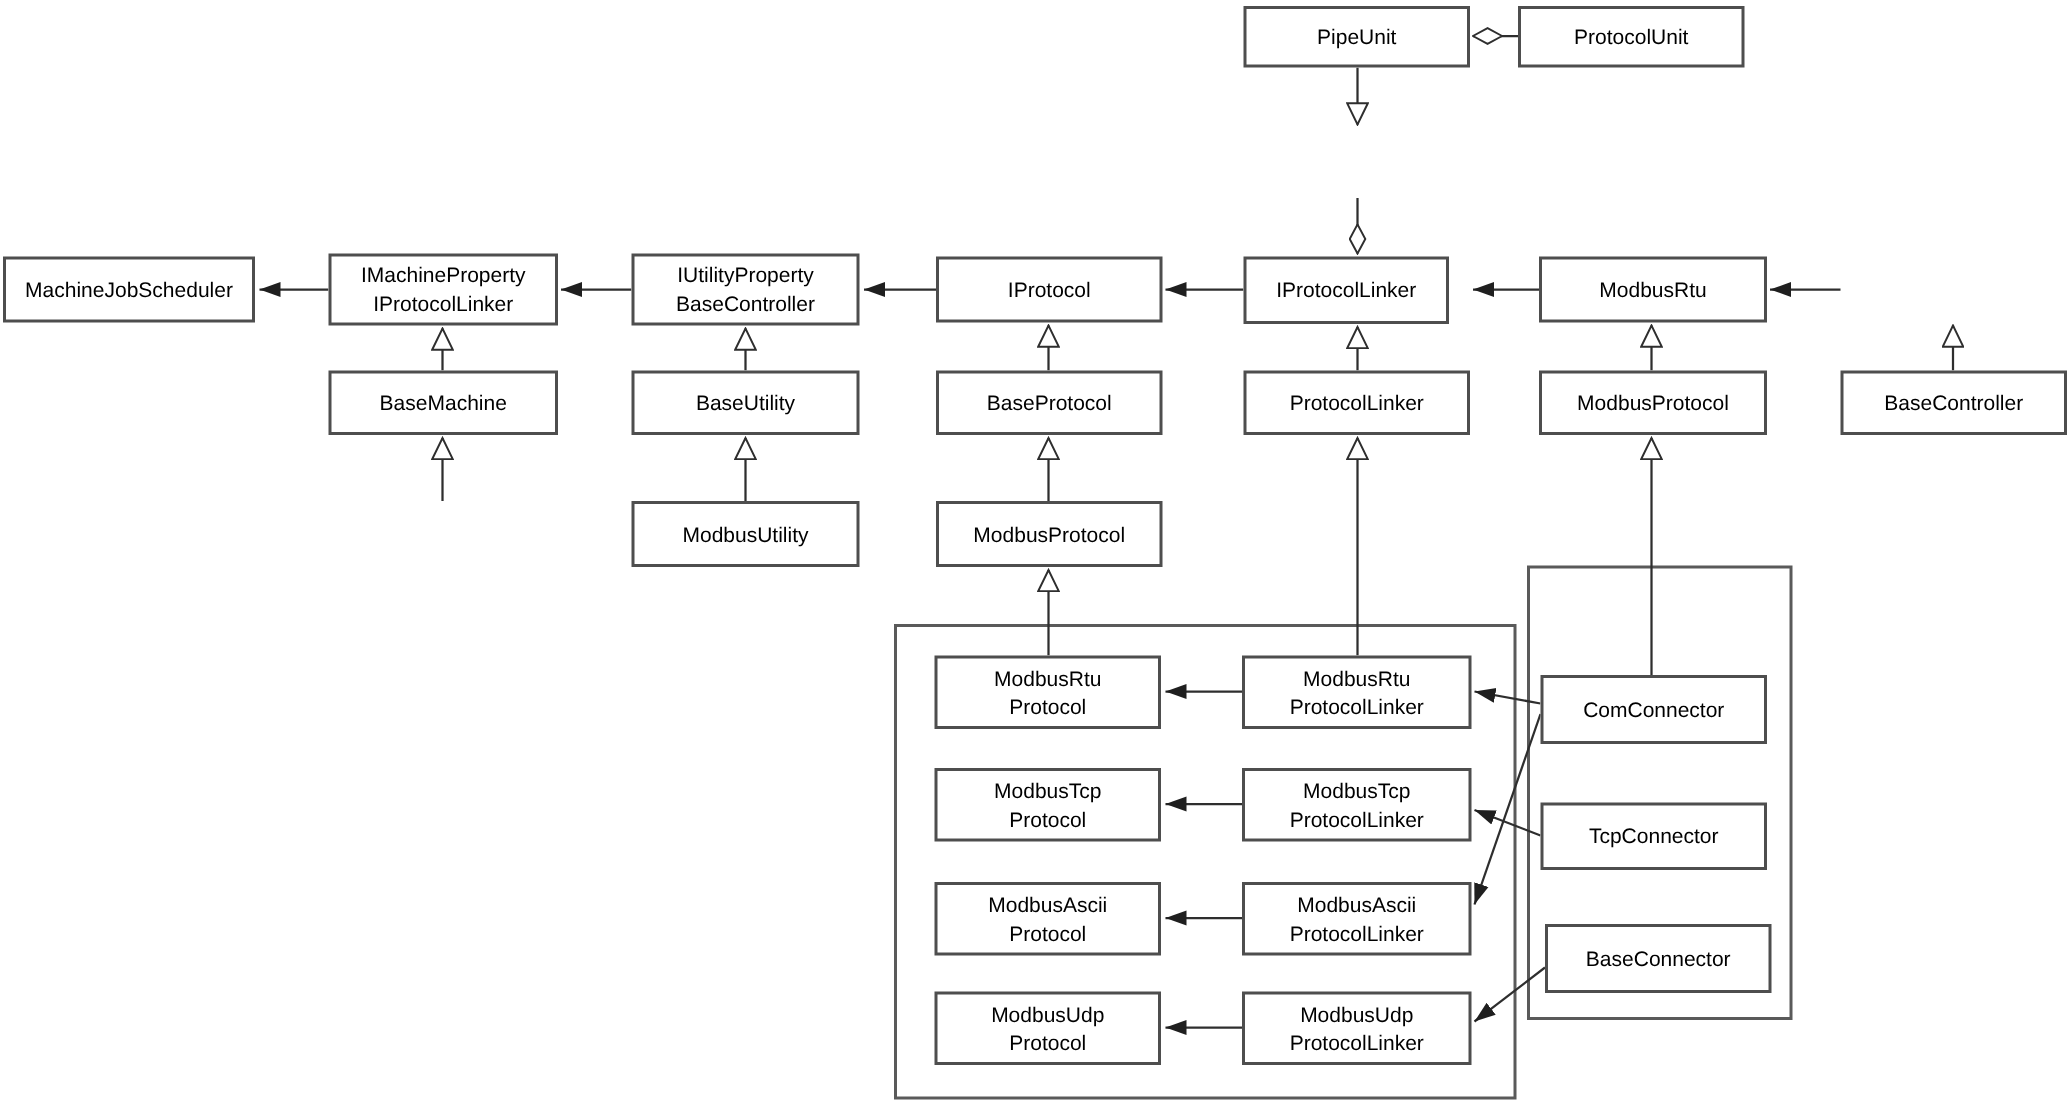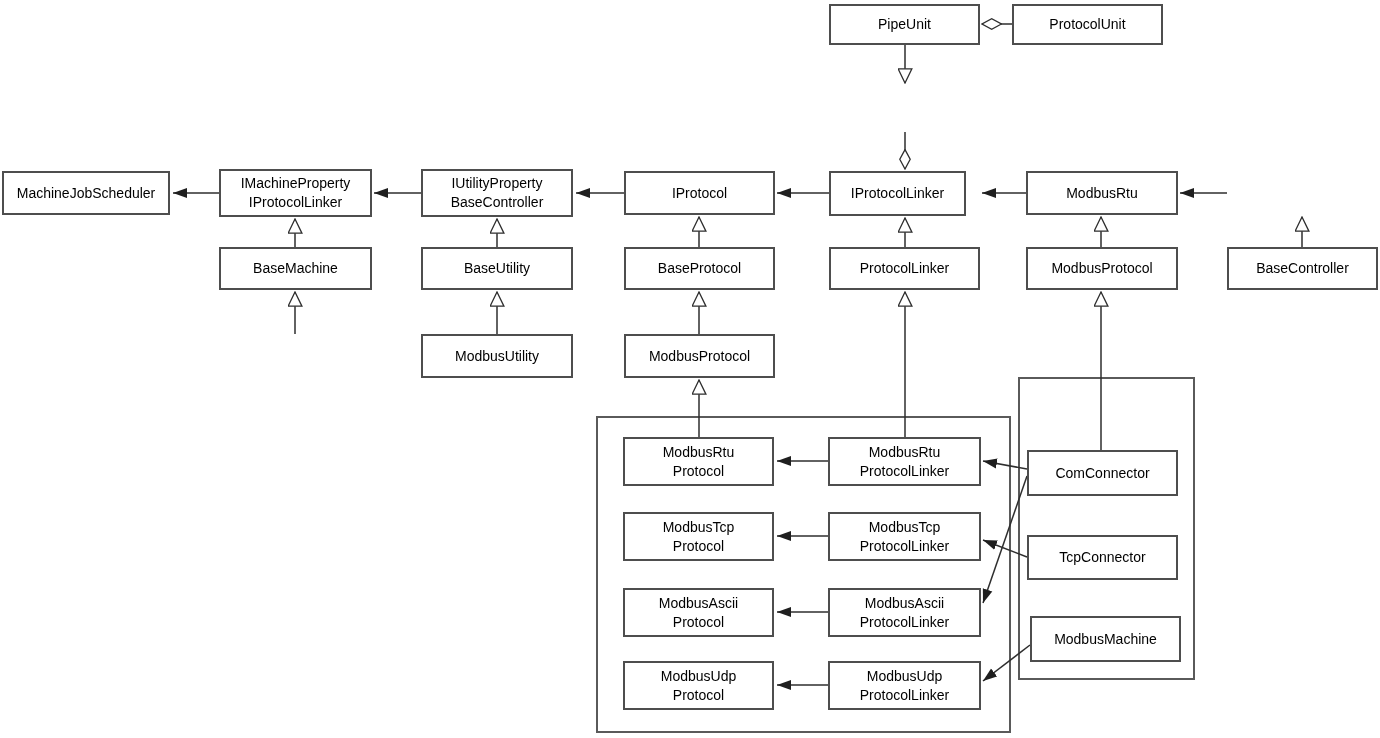--- a/index.html
+++ b/index.html
@@ -189,16 +189,16 @@
     <span>ProtocolLinker</span>
   </div>
 
   <div class="node" style="left:1027px;top:450px;width:151px;height:46px">
     <span>ComConnector</span>
   </div>
   <div class="node" style="left:1027px;top:535px;width:151px;height:45px">
     <span>TcpConnector</span>
   </div>
   <div class="node" style="left:1030px;top:616px;width:151px;height:46px">
-    <span>ModbusMachine</span>
+    <span>BaseConnector</span>
   </div>
 
 </div>
 
 </body></html>

